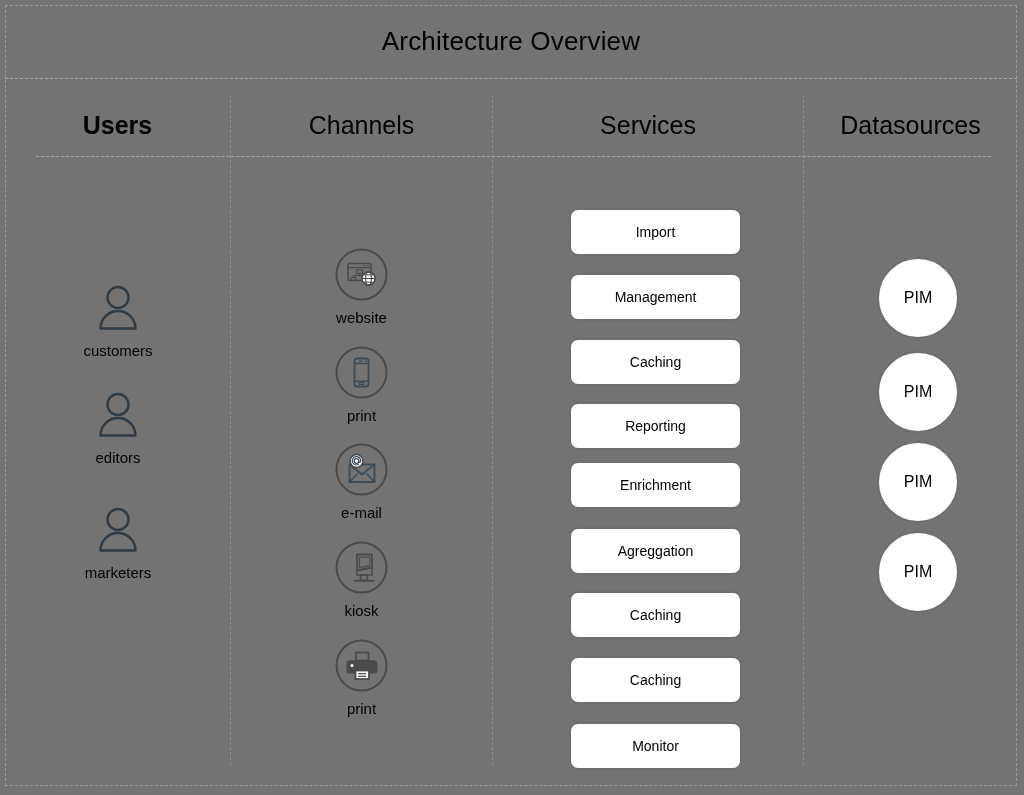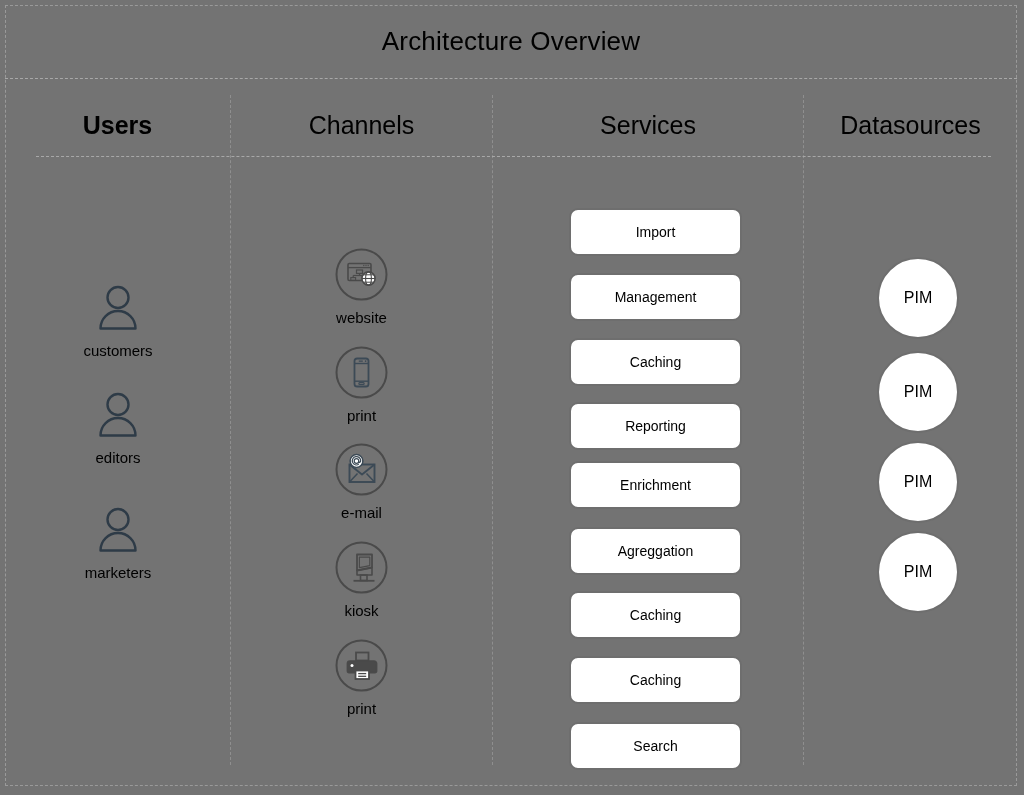--- a/index.html
+++ b/index.html
@@ -355,21 +355,21 @@
 
   <div class="services-col">
     <div class="service-box b0">Import</div>
     <div class="service-box b1">Management</div>
     <div class="service-box b2">Caching</div>
     <div class="service-box b3">Reporting</div>
     <div class="service-box b4">Enrichment</div>
     <div class="service-box b5">Agreggation</div>
     <div class="service-box b6">Caching</div>
     <div class="service-box b7">Caching</div>
-    <div class="service-box b8">Search</div>
+    <div class="service-box b8">Monitor</div>
   </div>
 
   <div class="datasources-col">
     <div class="pim-circle p0">PIM</div>
     <div class="pim-circle p1">PIM</div>
     <div class="pim-circle p2">PIM</div>
     <div class="pim-circle p3">PIM</div>
   </div>
 
 </div>

